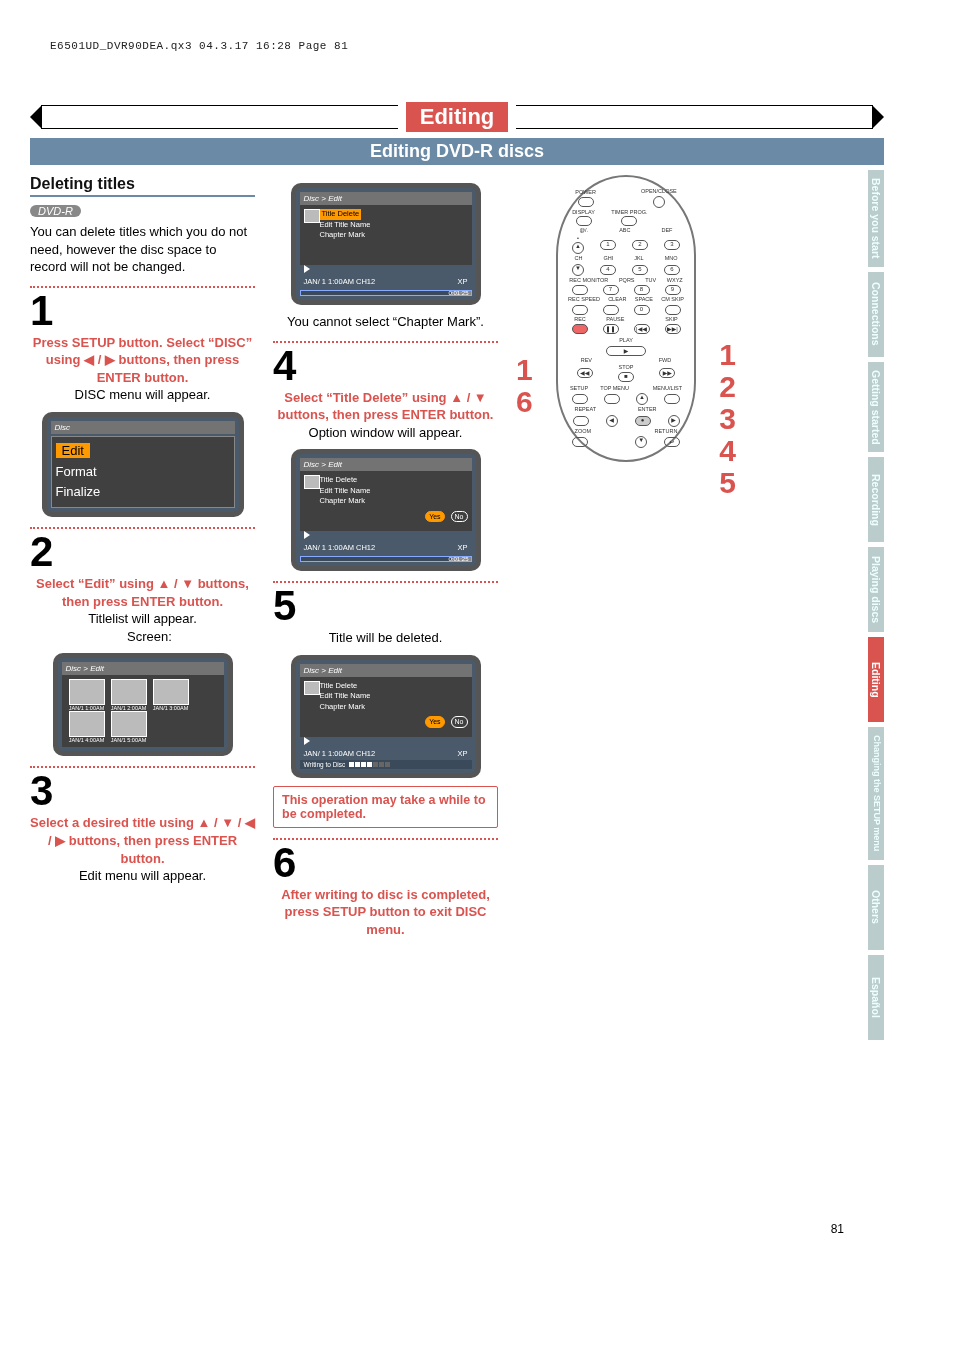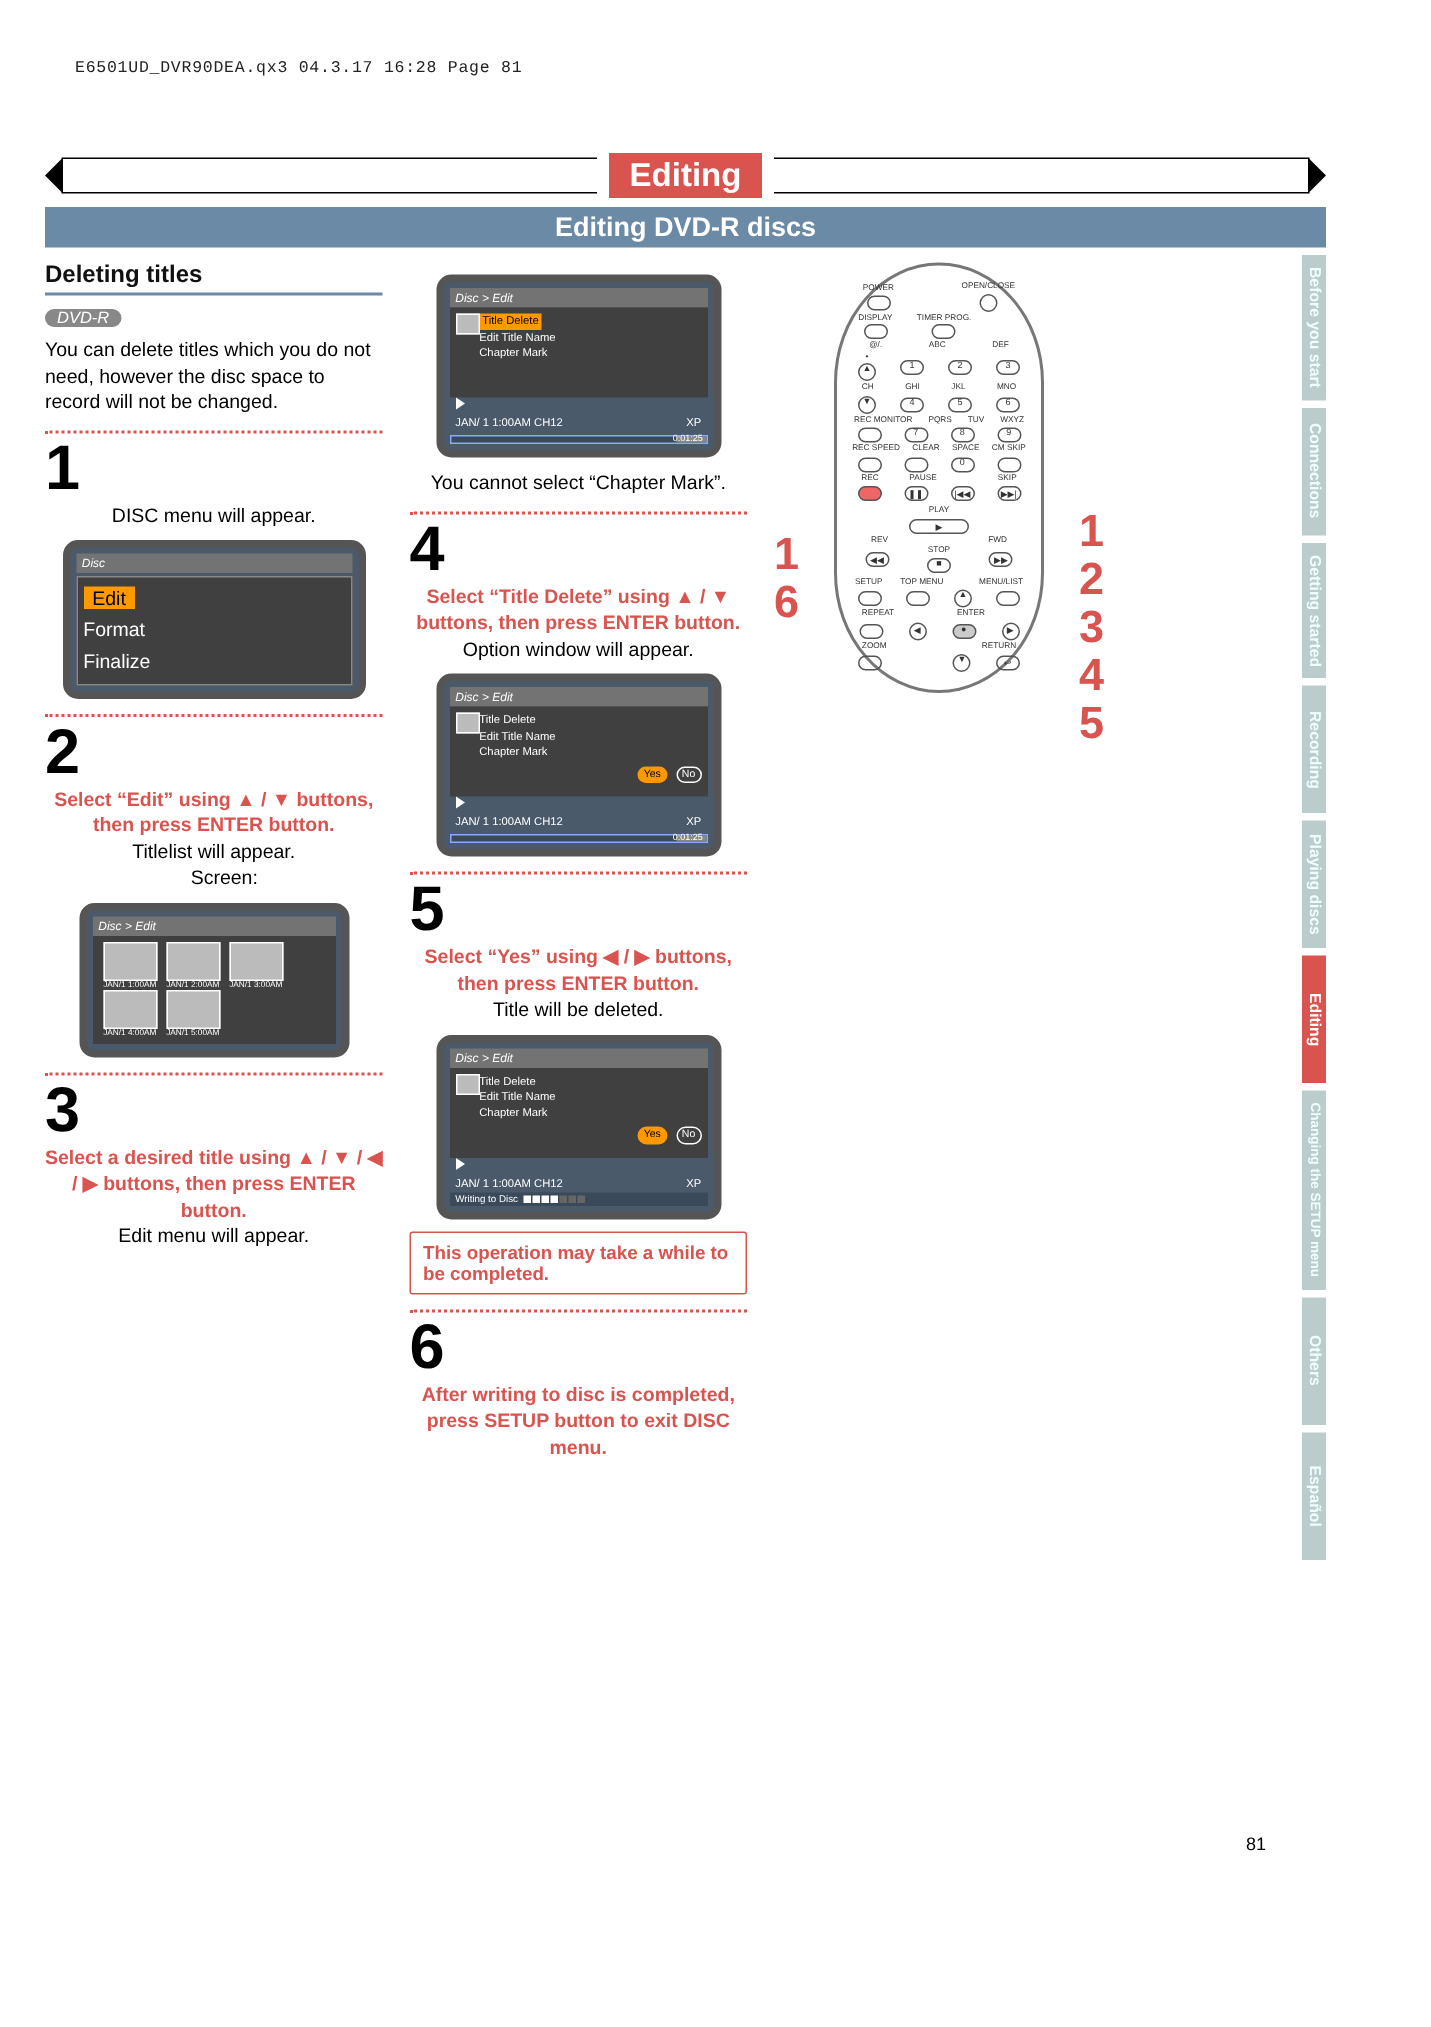--- a/index.html
+++ b/index.html
@@ -103,20 +103,21 @@
 
   <div class="columns">
 
     <div class="col" style="flex:0 0 225px">
       <h3 class="section">Deleting titles</h3>
       <span class="dvdr-badge">DVD-R</span>
       <p class="body">You can delete titles which you do not need, however the disc space to record will not be changed.</p>
 
       <div class="dots"></div>
       <div class="step-num">1</div>
+      <p class="step-text"><b>Press SETUP button. Select “DISC” using ◀ / ▶ buttons, then press ENTER button.</b></p>
       <p class="step-text">DISC menu will appear.</p>
 
       
       <div class="tv disc" style="width:202px">
         <div class="hdr">Disc</div>
         <div class="tvbody" style="display:block; border:1px solid #888; margin-top:2px; padding:4px;">
           <div class="menu-list">
             <div><span class="hl">Edit</span></div>
             <div>Format</div>
             <div>Finalize</div>
@@ -201,21 +202,20 @@
           <span>XP</span>
         </div>
         <div class="bar">
             <div class="fill"></div>
             <span style="position:absolute;right:2px;top:-1px;font-size:6px">0:01:25</span>
           </div>
       </div>
 
       <div class="dots"></div>
       <div class="step-num">5</div>
-      <p class="step-text"><b>Select “Yes” using ◀ / ▶ buttons, then press ENTER button.</b></p>
       <p class="step-text">Title will be deleted.</p>
 
       <div class="tv" style="width:190px">
         <div class="hdr">Disc &gt; Edit</div>
         <div class="tvbody">
           <div class="thumb-col">
               <div class="thumb"></div>
             </div>
           <div class="menu-col">
             <div>Title Delete</div>

